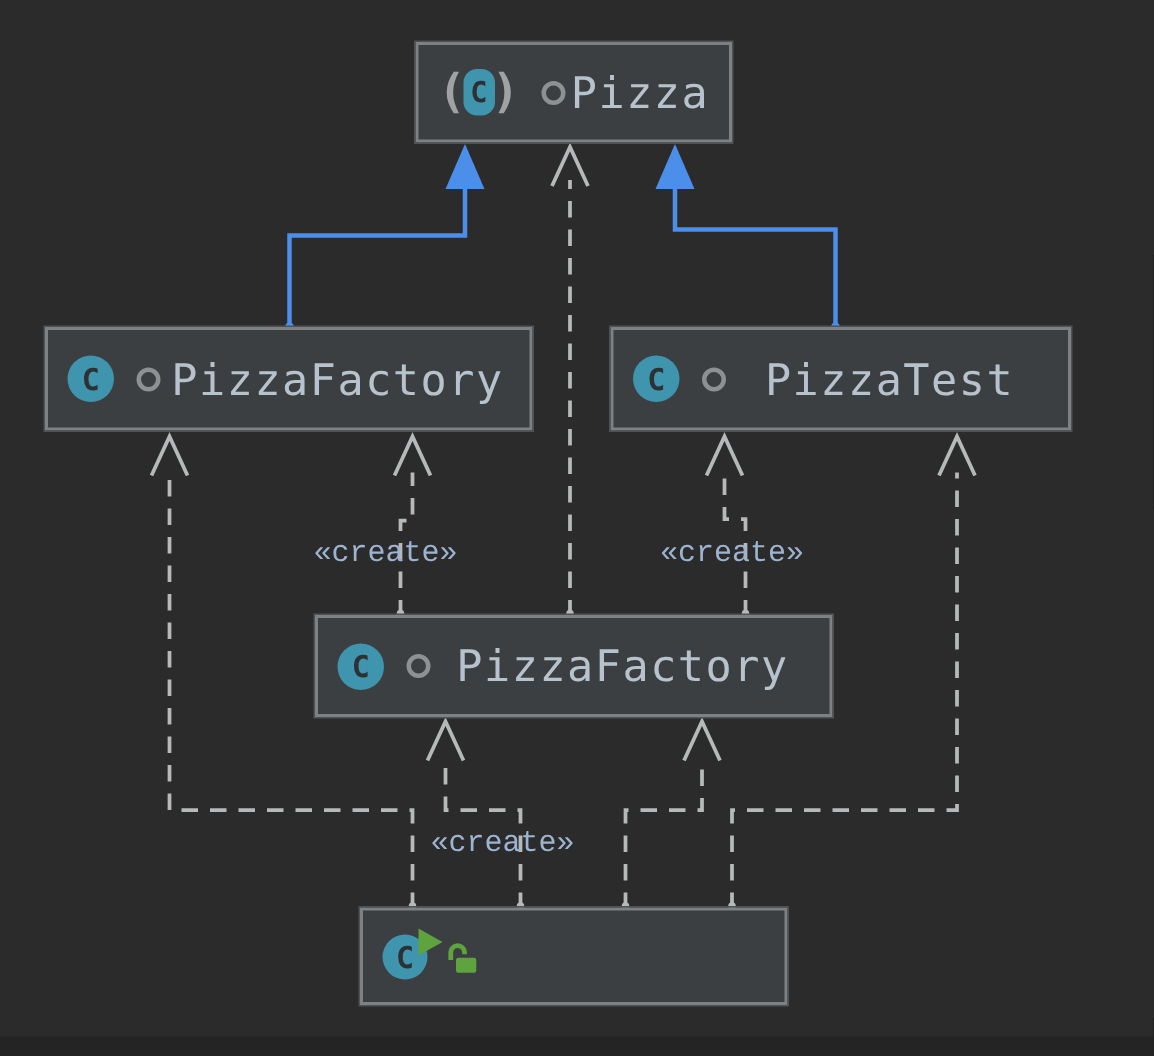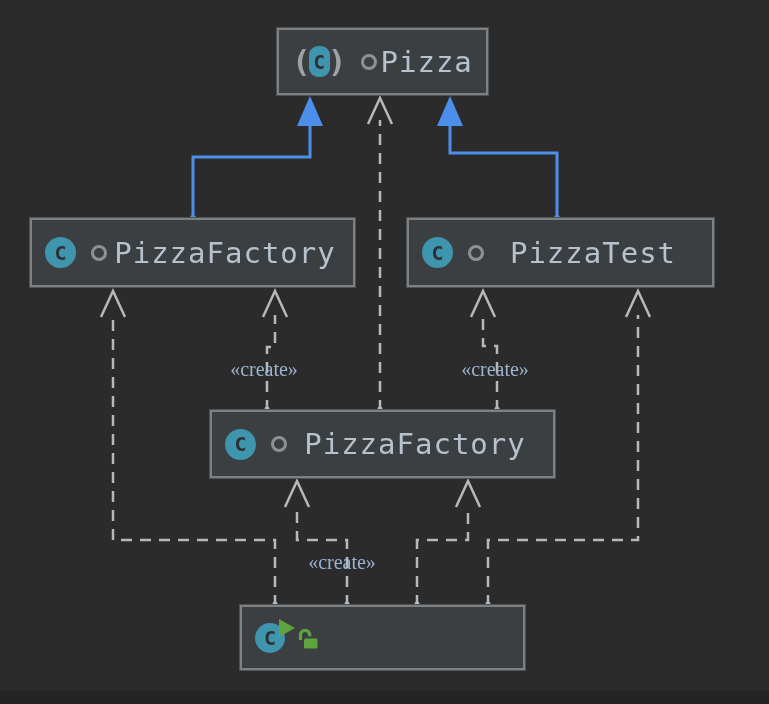--- a/index.html
+++ b/index.html
@@ -65,22 +65,22 @@
     width:0;height:0;
     border-left:16px solid #5ea33e;
     border-top:9px solid transparent;
     border-bottom:9px solid transparent;
   }
   .lock-icon{flex:none;margin-left:7px;margin-top:4px;}
   .edge-label{
     position:absolute;
     z-index:3;
     width:110px;
-    text-align:center;
-    font-family:Liberation Serif, serif;
+    text-align:left;
+    font-family:Liberation Mono, monospace;
     font-size:20px;
     color:#9db4d0;
     white-space:nowrap;
   }
   .bottom-strip{
     position:absolute;left:0;bottom:0;width:769px;height:13px;
     background:#242424;z-index:0;
   }
 </style>
 </head>

